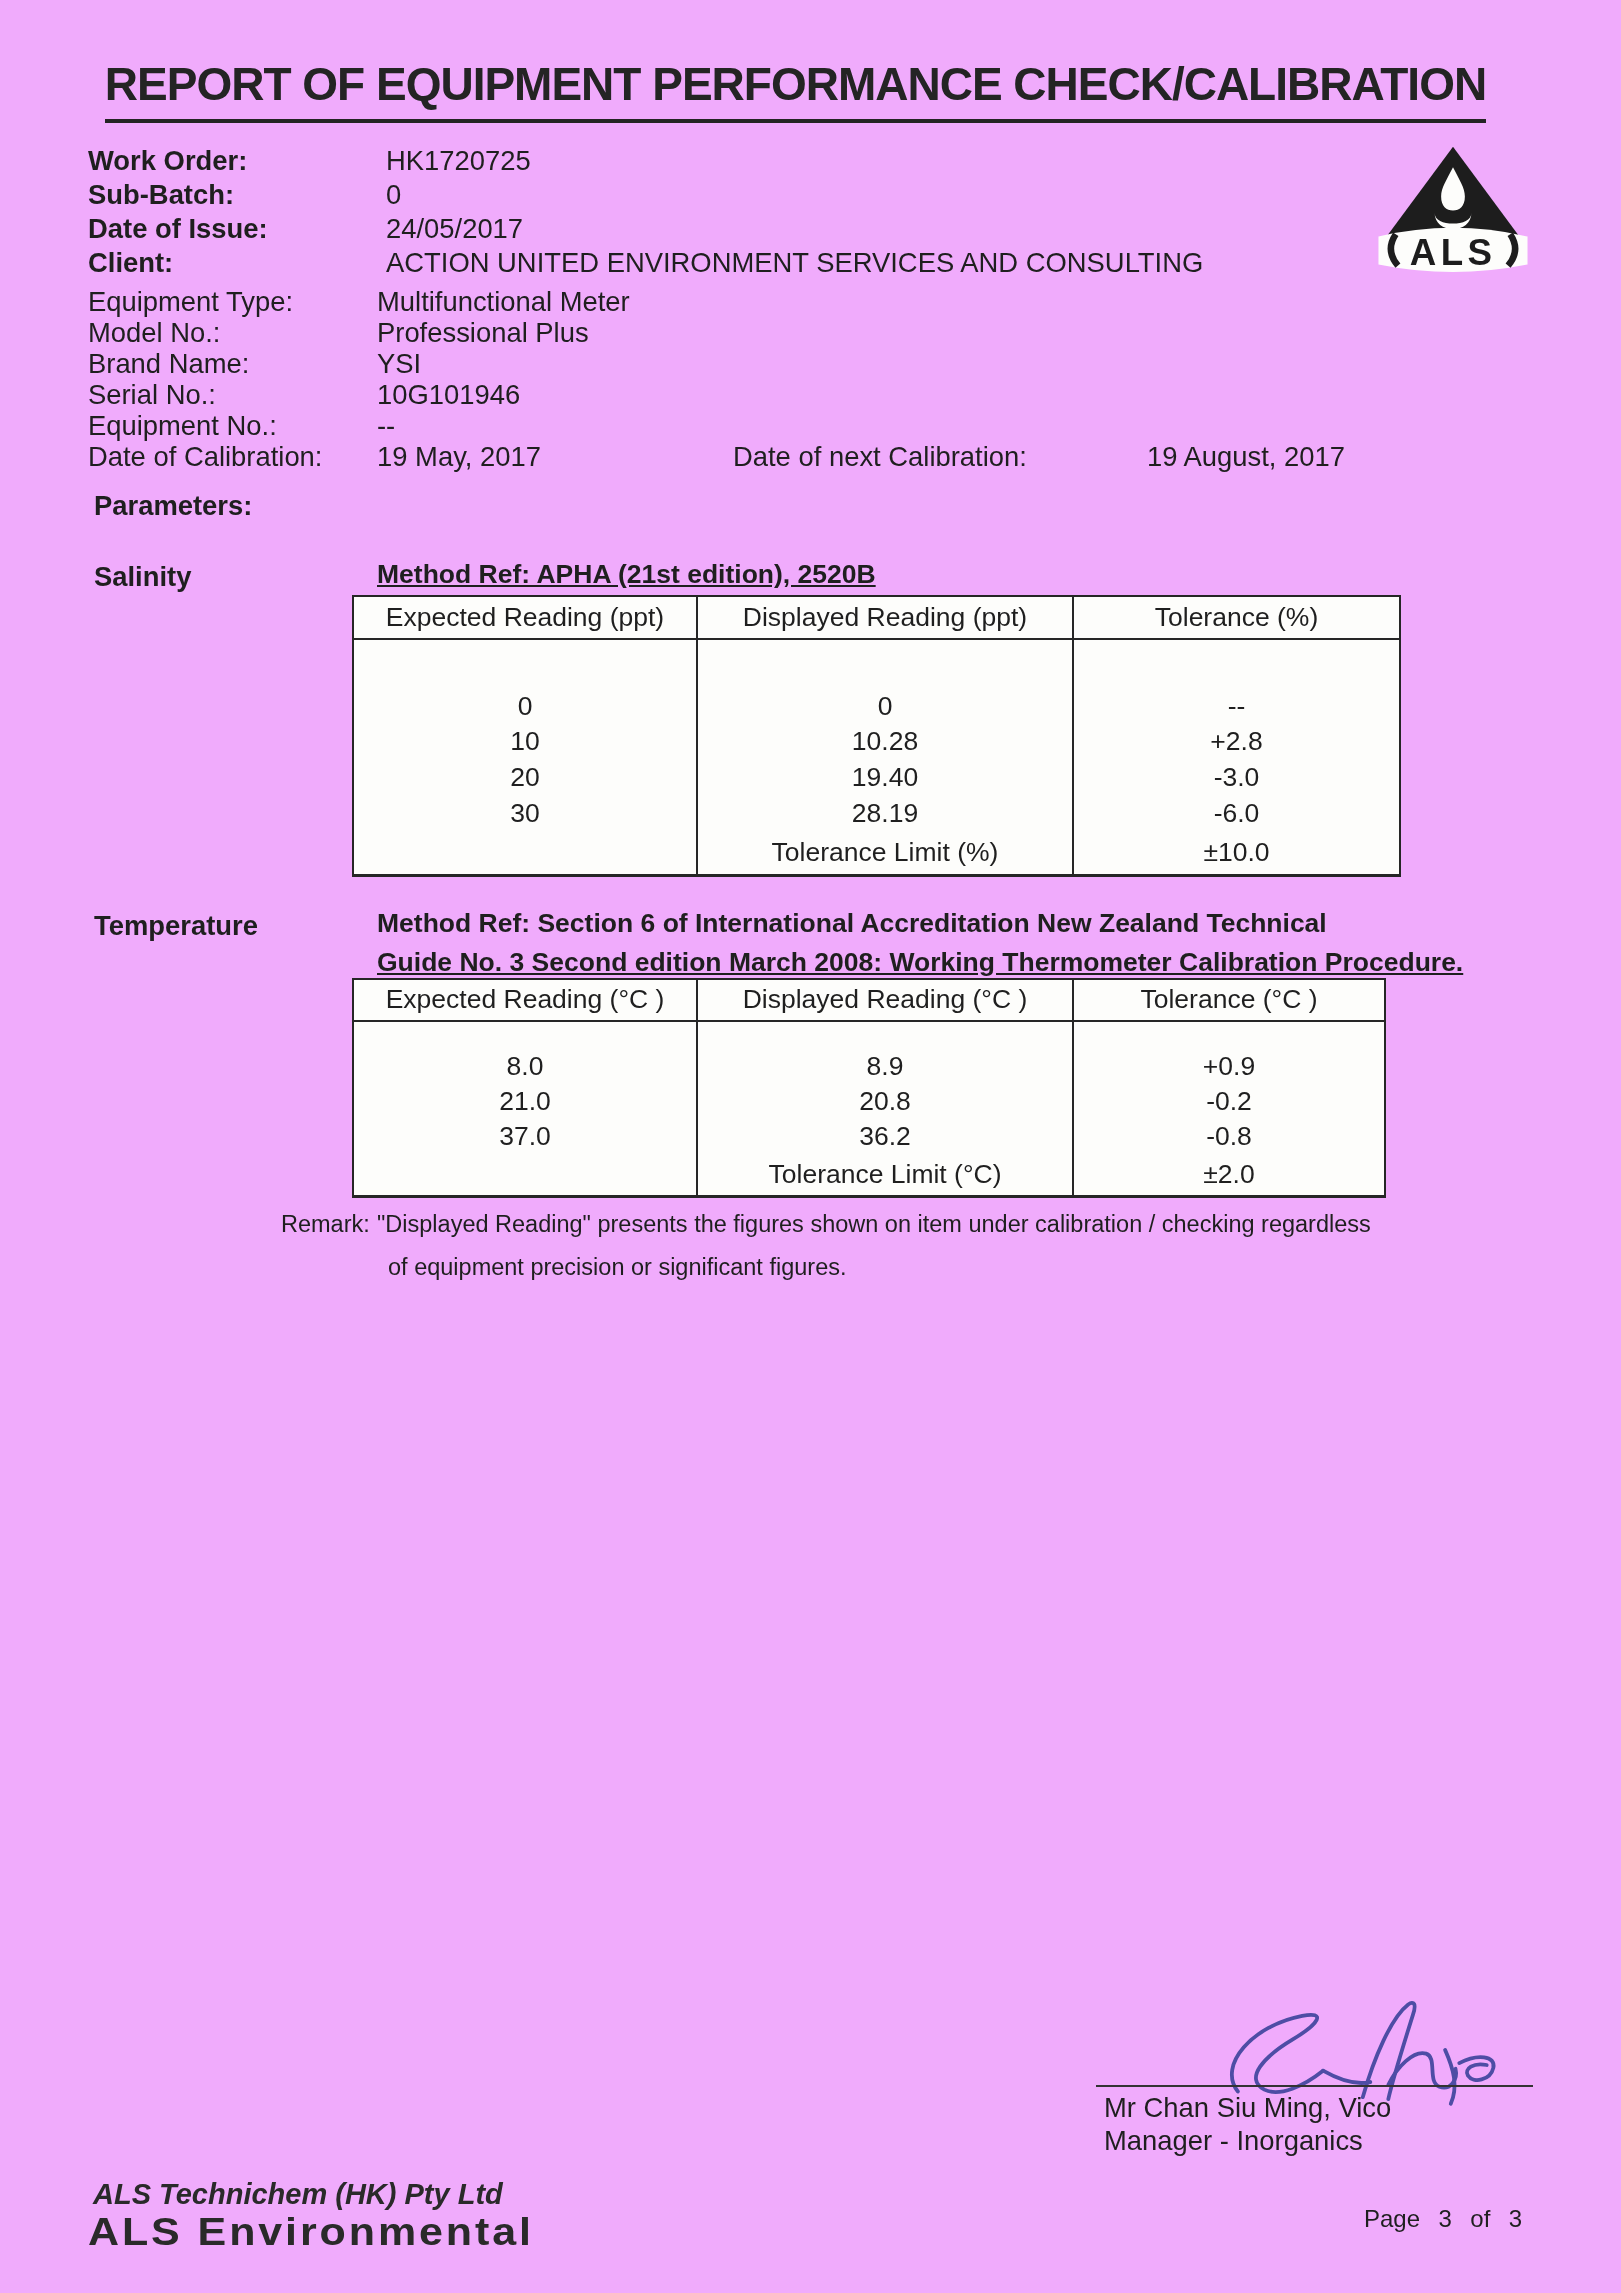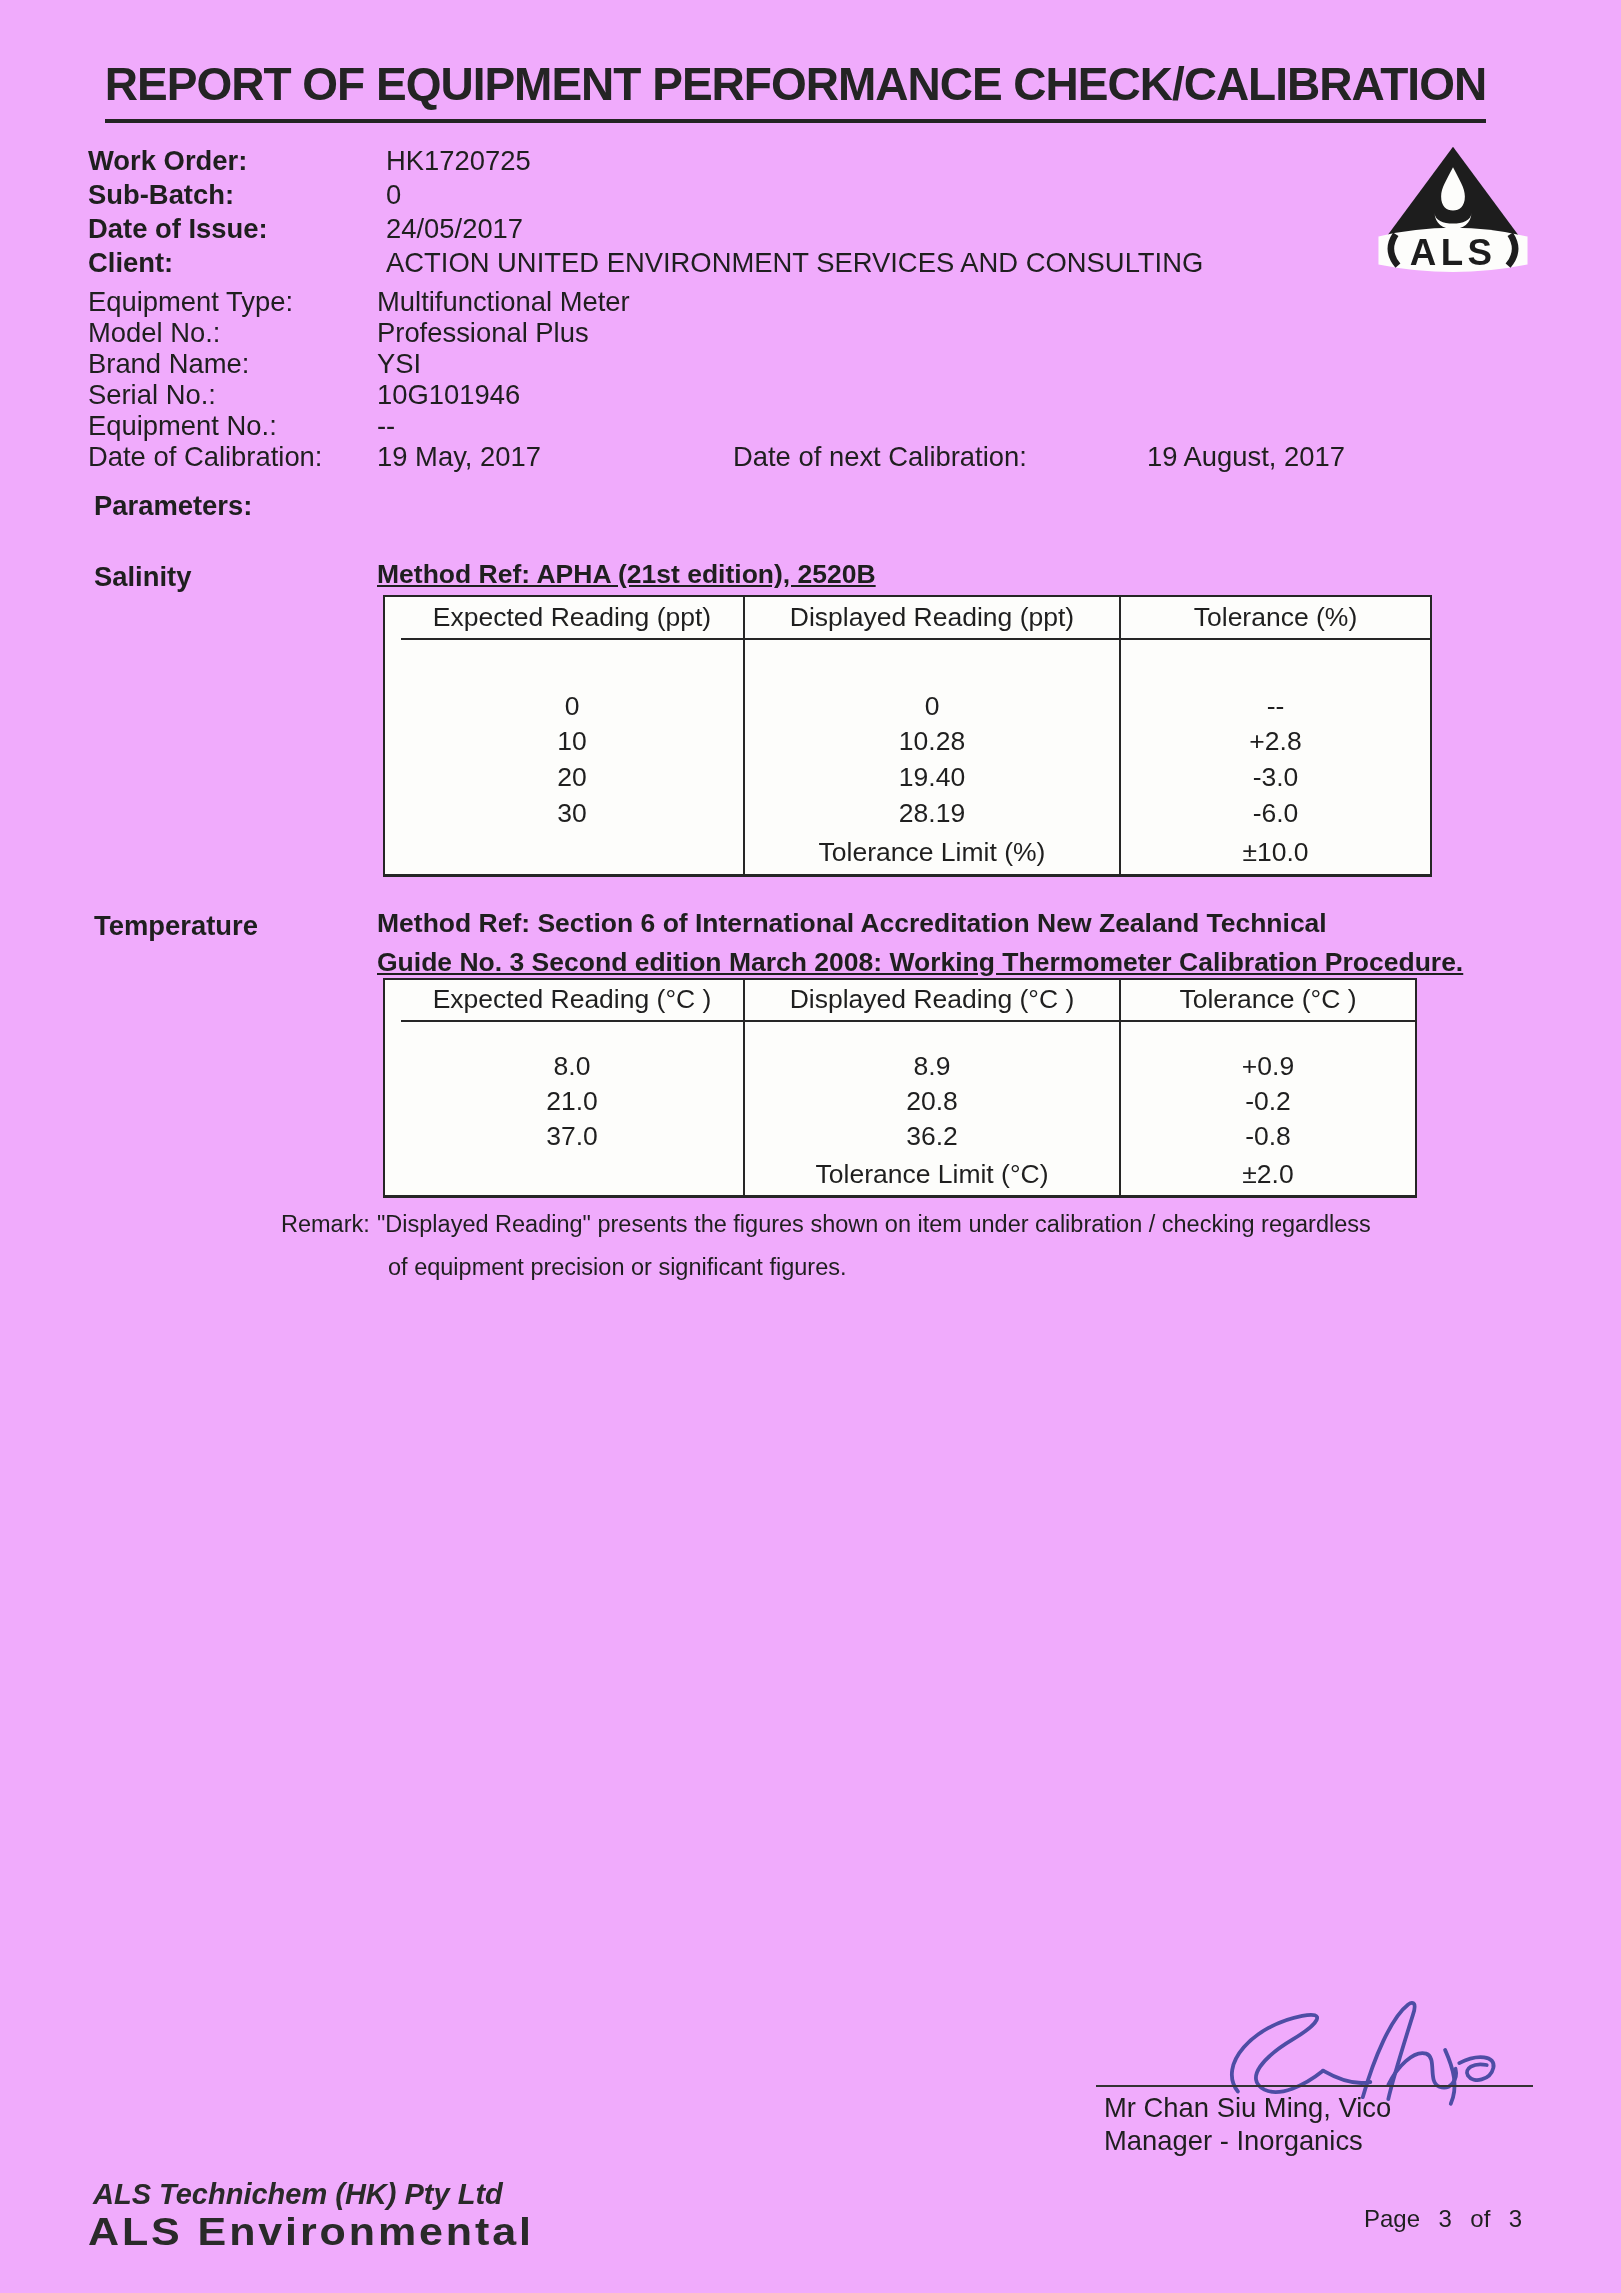--- a/index.html
+++ b/index.html
@@ -30,22 +30,22 @@
   .info-row { position:relative; }
   
   .als-logo { position:absolute; left:1372px; top:143px; width:162px; height:147px; }
   
   .parameters-heading { position:absolute; left:94px; top:490px; font-size:27.4px; font-weight:bold; }
   .section-label { position:absolute; left:94px; font-size:27.4px; font-weight:bold; }
   .method-ref { position:absolute; left:377px; font-size:26.5px; font-weight:bold; white-space:nowrap; }
   .method-ref.u { text-decoration:underline; }
   
   .cal-table {
-    position:absolute; left:383px; display:flex;
-    border:2px solid #262626; border-bottom-width:3.9px; background:#fdfdfb;padding-left:16px;
+    position:absolute; left:352px; display:flex;
+    border:2px solid #262626; border-bottom-width:3.9px; background:#fdfdfb;
   }
   .cal-col { display:flex; flex-direction:column; }
   .cal-col.c1 { width:344px; border-right:2px solid #262626; }
   .cal-col.c2 { width:376px; border-right:2px solid #262626; }
   .cal-col.c3 { flex:1; }
   .th {
     height:43px; border-bottom:2.9px solid #262626; display:flex;
     align-items:center; justify-content:center; font-size:26.5px; white-space:nowrap;
   }
   .spacer-sal { height:49px; }

